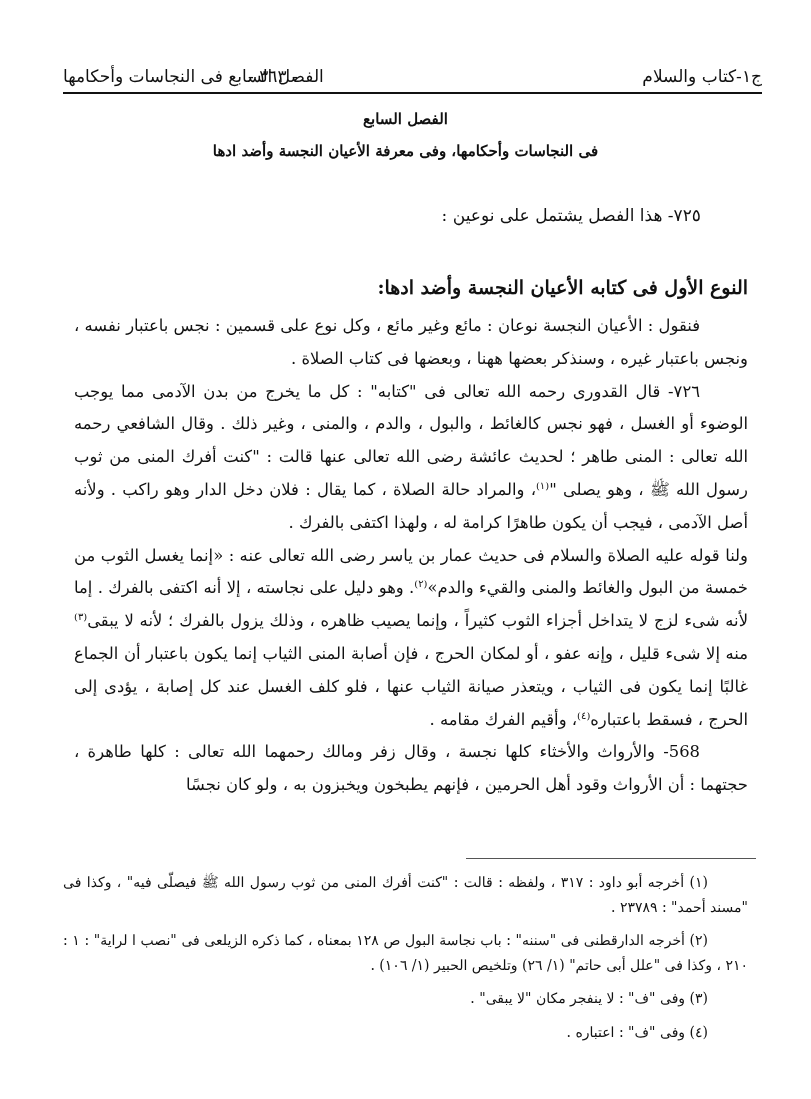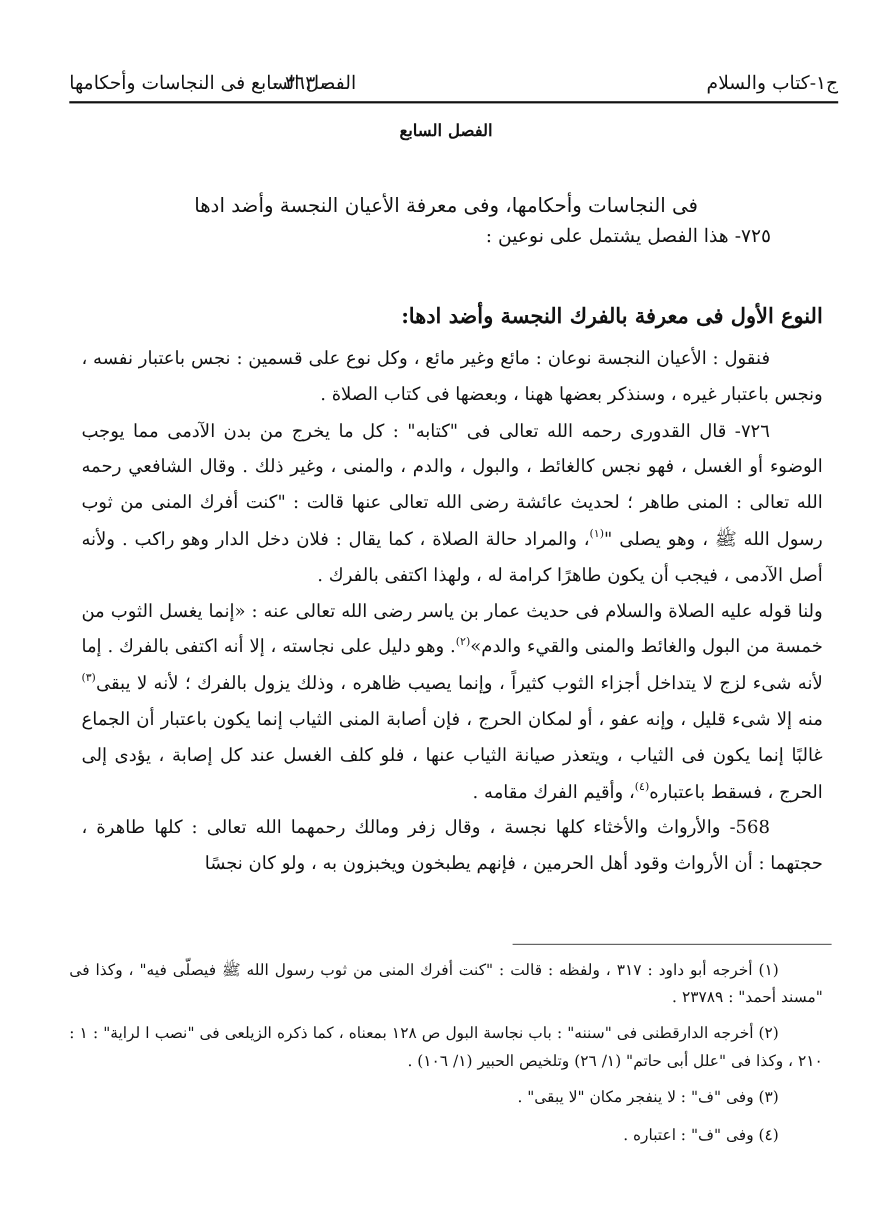--- a/index.html
+++ b/index.html
@@ -7,21 +7,21 @@
          font-family:"DejaVu Serif", serif; color:#111; }
   .page { position:absolute; left:0; top:0; width:811px; height:1099px; direction:rtl; }
   .header { position:absolute; left:63px; right:49px; top:62px; height:30px;
             border-bottom:2px solid #111; font-size:17px; line-height:24px; }
   .header .left { position:absolute; left:0; top:2px; direction:rtl; }
   .header .right { position:absolute; right:0; top:2px; direction:rtl; }
   .header .pagenum { position:absolute; left:185px; top:2px; direction:rtl; }
   .chapter-title { position:absolute; left:0; right:0; top:110px; text-align:center;
                    font-size:15px; font-weight:bold; }
   .chapter-subtitle { position:absolute; left:0; right:0; top:142px; text-align:center;
-                      font-size:18px; font-weight:normal;margin-top:34px; }
+                      font-size:15px; font-weight:bold; }
   .para { position:absolute; right:63px; left:63px; font-size:17px; line-height:32.5px;
           text-align:justify; text-align-last:right; }
   .p725 { top:199px; right:110px; font-size:17px; }
   .section-head { position:absolute; right:63px; left:63px; top:276px; font-size:19px; font-weight:bold; }
   .body-block { position:absolute; right:63px; left:74px; top:310px; font-size:16.4px; line-height:32.8px;
                 text-align:justify; }
   .body-block p { margin:0; text-indent:48px; }
   .body-block p.noindent { text-indent:0; }
   sup { font-size:10px; vertical-align:super; line-height:0; }
   .fn-rule { position:absolute; left:466px; width:290px; top:858px; border-top:1.5px solid #555; }
@@ -37,21 +37,21 @@
     <span class="right">ج١-كتاب والسلام</span>
     <span class="pagenum">- ٣٦٣ -</span>
     <span class="left">الفصل السابع فى النجاسات وأحكامها</span>
   </div>
 
   <div class="chapter-title">الفصل السابع</div>
   <div class="chapter-subtitle">فى النجاسات وأحكامها، وفى معرفة الأعيان النجسة وأضد ادها</div>
 
   <div class="para p725">٧٢٥- هذا الفصل يشتمل على نوعين :</div>
 
-  <div class="section-head">النوع الأول فى معرفة بالفرك النجسة وأضد ادها:</div>
+  <div class="section-head">النوع الأول فى كتابه الأعيان النجسة وأضد ادها:</div>
 
   <div class="body-block">
     <p><span>فنقول : الأعيان النجسة نوعان : مائع وغير مائع ، وكل نوع على قسمين : نجس باعتبار نفسه ، ونجس باعتبار غيره ، وسنذكر بعضها ههنا ، وبعضها فى كتاب الصلاة .</span></p>
     <p><span>٧٢٦- قال القدورى رحمه الله تعالى فى "كتابه" : كل ما يخرج من بدن الآدمى مما يوجب الوضوء أو الغسل ، فهو نجس كالغائط ، والبول ، والدم ، والمنى ، وغير ذلك . وقال الشافعي رحمه الله تعالى : المنى طاهر ؛ لحديث عائشة رضى الله تعالى عنها قالت : "كنت أفرك المنى من ثوب رسول الله ﷺ ، وهو يصلى "</span><sup>(١)</sup><span>، والمراد حالة الصلاة ، كما يقال : فلان دخل الدار وهو راكب . ولأنه أصل الآدمى ، فيجب أن يكون طاهرًا كرامة له ، ولهذا اكتفى بالفرك .</span></p>
     <p class="noindent"><span>ولنا قوله عليه الصلاة والسلام فى حديث عمار بن ياسر رضى الله تعالى عنه : «إنما يغسل الثوب من خمسة من البول والغائط والمنى والقيء والدم»</span><sup>(٢)</sup><span>. وهو دليل على نجاسته ، إلا أنه اكتفى بالفرك . إما لأنه شىء لزج لا يتداخل أجزاء الثوب كثيراً ، وإنما يصيب ظاهره ، وذلك يزول بالفرك ؛ لأنه لا يبقى</span><sup>(٣)</sup><span> منه إلا شىء قليل ، وإنه عفو ، أو لمكان الحرج ، فإن أصابة المنى الثياب إنما يكون باعتبار أن الجماع غالبًا إنما يكون فى الثياب ، ويتعذر صيانة الثياب عنها ، فلو كلف الغسل عند كل إصابة ، يؤدى إلى الحرج ، فسقط باعتباره</span><sup>(٤)</sup><span>، وأقيم الفرك مقامه .</span></p>
     <p><span>568- والأرواث والأخثاء كلها نجسة ، وقال زفر ومالك رحمهما الله تعالى : كلها طاهرة ، حجتهما : أن الأرواث وقود أهل الحرمين ، فإنهم يطبخون ويخبزون به ، ولو كان نجسًا</span></p>
   </div>
 
   <div class="fn-rule"></div>
 

